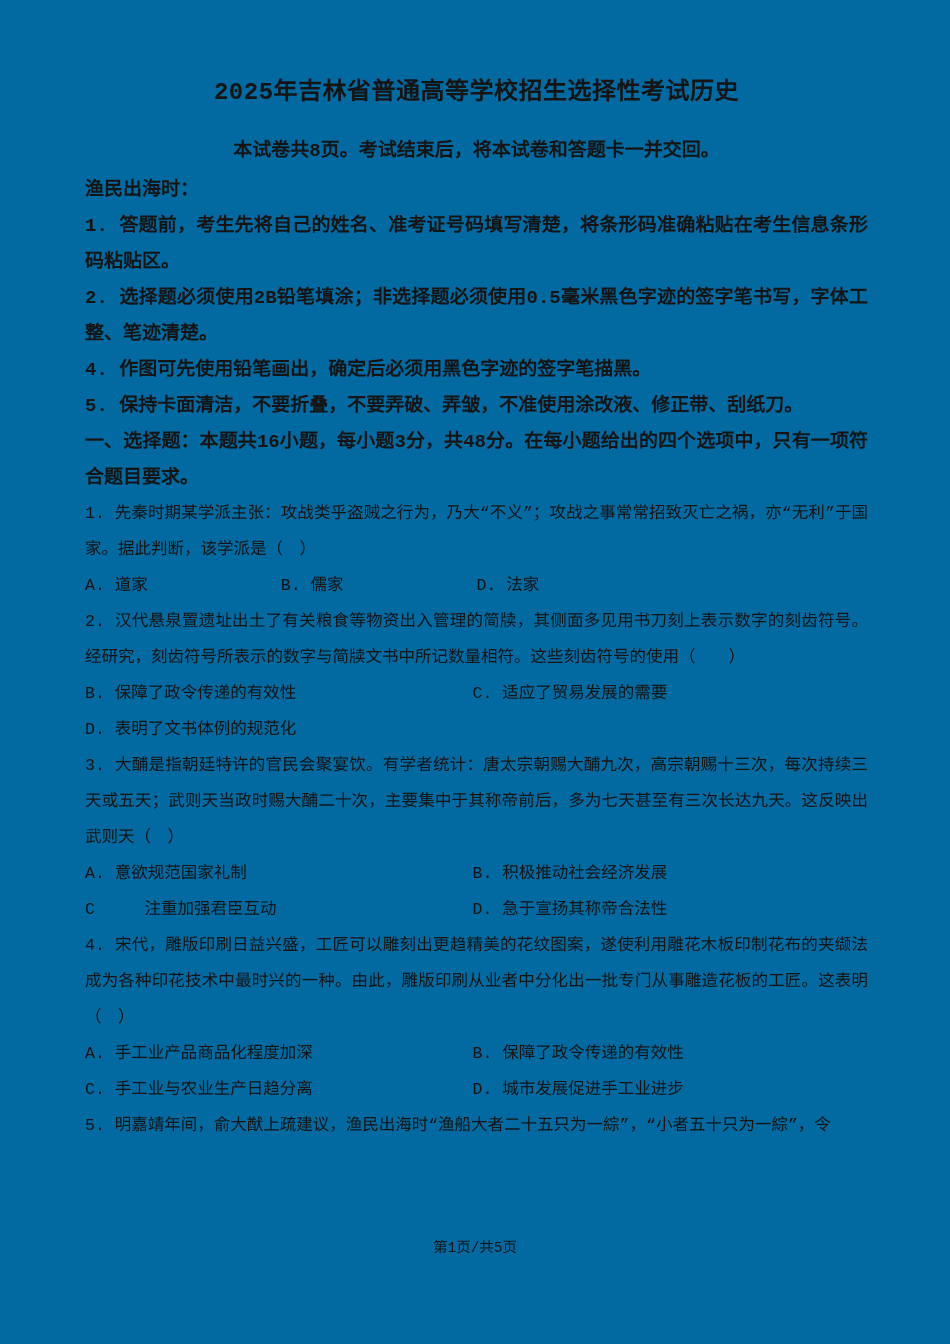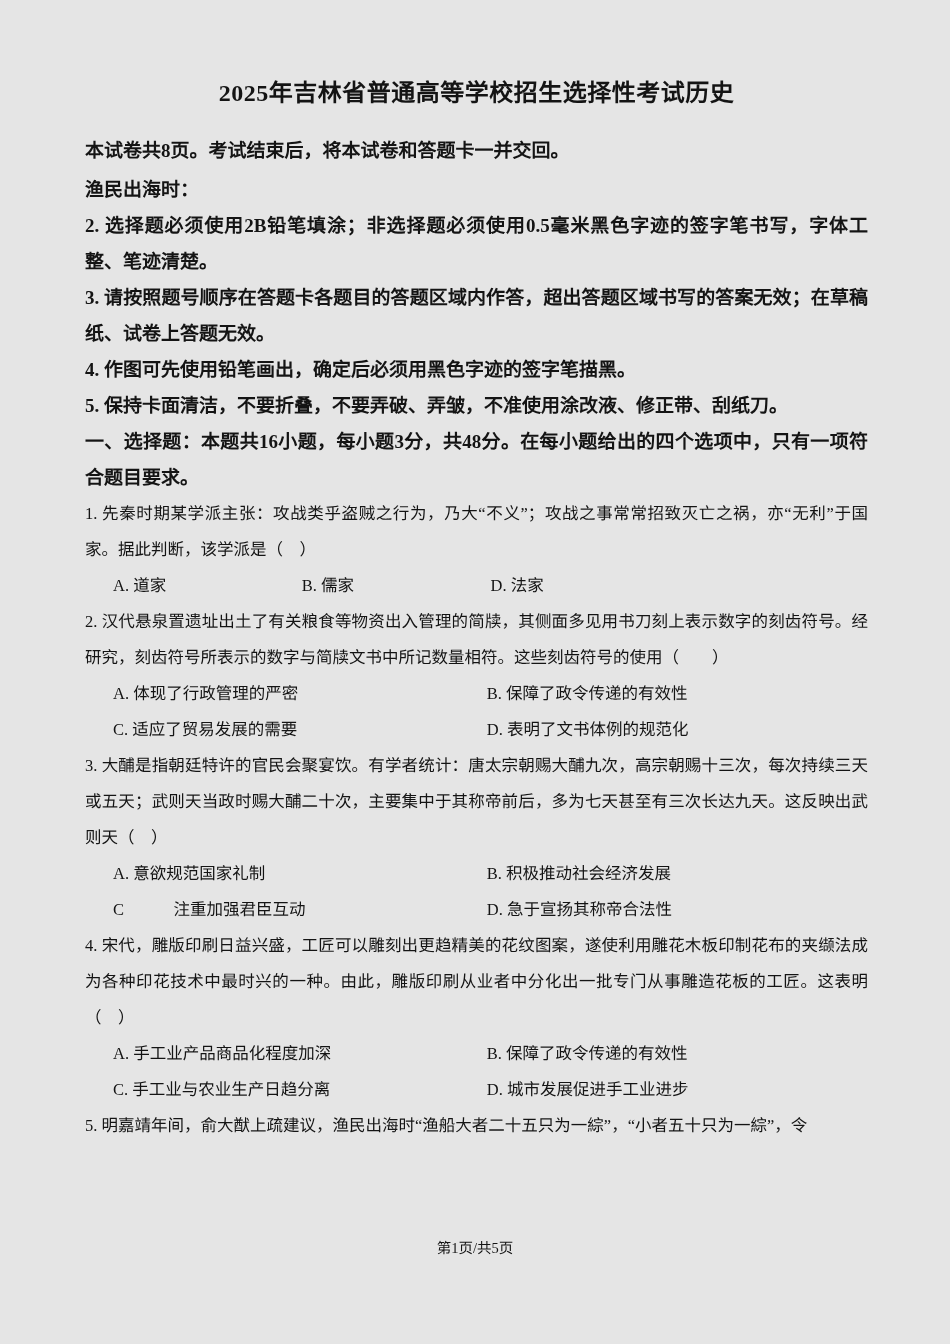--- a/index.html
+++ b/index.html
@@ -2,59 +2,58 @@
 <html lang="zh-CN"><head>
 <meta charset="utf-8">
 <style>
   * { margin: 0; padding: 0; box-sizing: border-box; }
   html, body { background: #ffffff; }
   .page {
     position: relative;
     width: 950px;
     height: 1344px;
     margin: 0 auto;
-    background: #e5e5e5;
+    background: #0369a1;
     color: #141414;
-    font-family: Liberation Serif, serif;
+    font-family: Liberation Mono, monospace;
     padding: 76px 82px 0 85px;
     overflow: hidden;
   }
   .title {
     font-size: 24px;
     font-weight: bold;
     text-align: center;
     letter-spacing: 0.5px;
     line-height: 34px;
     margin-bottom: 26px;
   }
   .subtitle {
     font-size: 19px;
     font-weight: bold;
-    text-align: left;
+    text-align: center;
     line-height: 30px;
     margin-bottom: 6px;
   }
   .notice-header,
   .notice,
   .section-header {
     font-size: 19px;
     font-weight: bold;
     line-height: 36px;
     text-align: justify;
   }
   .q-stem {
     font-size: 16.5px;
     line-height: 36px;
     text-align: justify;
   }
   .options {
     font-size: 16.5px;
     line-height: 36px;
     display: grid;
-    margin-left: 28px;
   }
   .options-4 { grid-template-columns: repeat(4, 1fr); }
   .options-2 { grid-template-columns: 49.5% 50.5%; }
   .option { white-space: pre-wrap; }
   .page-footer {
     position: absolute;
     left: 0;
     right: 0;
     bottom: 86px;
     text-align: center;
@@ -66,41 +65,40 @@
 <body>
 
 <div class="page">
 
   <h1 class="title">2025年吉林省普通高等学校招生选择性考试历史</h1>
 
   <p class="subtitle">本试卷共8页。考试结束后，将本试卷和答题卡一并交回。</p>
 
   <div class="notices">
     <p class="notice-header">渔民出海时：</p>
+    <p class="notice">1. 答题前，考生先将自己的姓名、准考证号码填写清楚，将条形码准确粘贴在考生信息条形码粘贴区。</p>
     <p class="notice">2. 选择题必须使用2B铅笔填涂；非选择题必须使用0.5毫米黑色字迹的签字笔书写，字体工整、笔迹清楚。</p>
-    <p class="notice">3. 请按照题号顺序在答题卡各题目的答题区域内作答，超出答题区域书写的答案无效；在草稿纸、试卷上答题无效。</p>
     <p class="notice">4. 作图可先使用铅笔画出，确定后必须用黑色字迹的签字笔描黑。</p>
     <p class="notice">5. 保持卡面清洁，不要折叠，不要弄破、弄皱，不准使用涂改液、修正带、刮纸刀。</p>
   </div>
 
   <p class="section-header">一、选择题：本题共16小题，每小题3分，共48分。在每小题给出的四个选项中，只有一项符合题目要求。</p>
 
   <div class="question">
     <p class="q-stem">1. 先秦时期某学派主张：攻战类乎盗贼之行为，乃大“不义”；攻战之事常常招致灭亡之祸，亦“无利”于国家。据此判断，该学派是（　）</p>
     <div class="options options-4">
       <span class="option">A. 道家</span>
       <span class="option">B. 儒家</span>
       <span class="option">D. 法家</span>
     </div>
   </div>
 
   <div class="question">
     <p class="q-stem">2. 汉代悬泉置遗址出土了有关粮食等物资出入管理的简牍，其侧面多见用书刀刻上表示数字的刻齿符号。经研究，刻齿符号所表示的数字与简牍文书中所记数量相符。这些刻齿符号的使用（　　）</p>
     <div class="options options-2">
-      <span class="option">A. 体现了行政管理的严密</span>
       <span class="option">B. 保障了政令传递的有效性</span>
       <span class="option">C. 适应了贸易发展的需要</span>
       <span class="option">D. 表明了文书体例的规范化</span>
     </div>
   </div>
 
   <div class="question">
     <p class="q-stem">3. 大酺是指朝廷特许的官民会聚宴饮。有学者统计：唐太宗朝赐大酺九次，高宗朝赐十三次，每次持续三天或五天；武则天当政时赐大酺二十次，主要集中于其称帝前后，多为七天甚至有三次长达九天。这反映出武则天（　）</p>
     <div class="options options-2">
       <span class="option">A. 意欲规范国家礼制</span>

